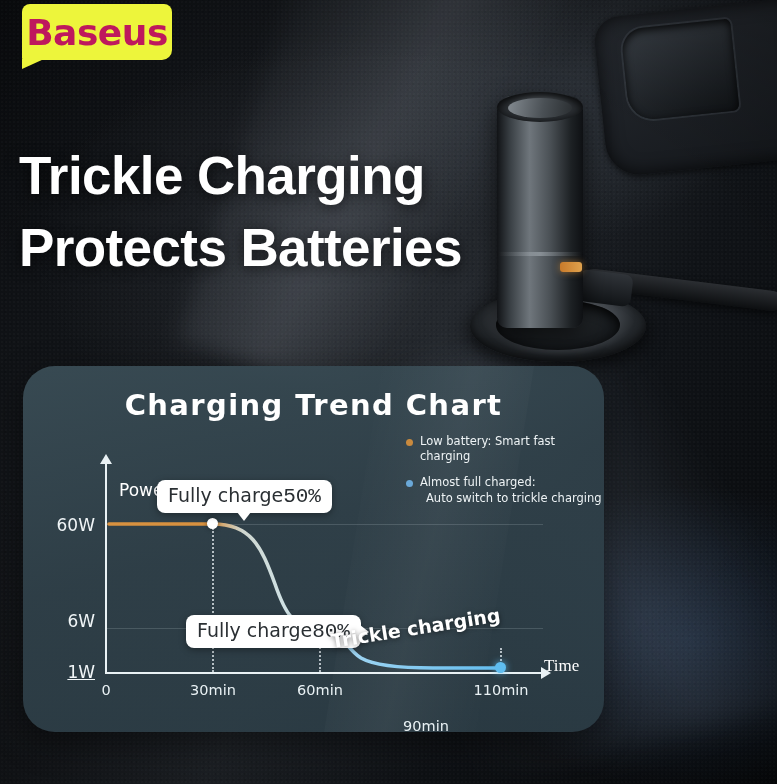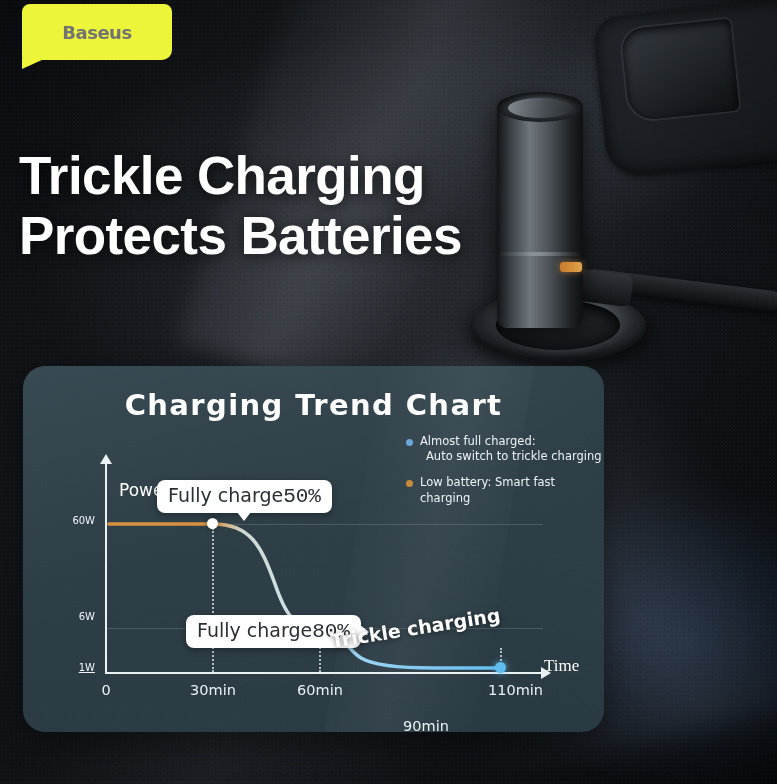--- a/index.html
+++ b/index.html
@@ -110,38 +110,38 @@
   .logo{
     position:absolute;left:22px;top:4px;width:150px;height:56px;
     background:#edf53b;border-radius:8px 8px 10px 2px;
     display:flex;align-items:center;justify-content:center;
   }
   .logo:after{
     content:"";position:absolute;left:0;bottom:-9px;width:22px;height:10px;
     background:#edf53b;clip-path:polygon(0 0,100% 0,0 100%);
   }
   .logo-text{
-    color:#737373;font-size:18px;font-weight:bold;letter-spacing:-.5px;
+    color:#be185d;font-size:36px;font-weight:bold;letter-spacing:-.5px;
     font-family:"DejaVu Sans", sans-serif;
   }
 
   
   .headline{
     position:absolute;left:19px;top:150px;width:520px;
     color:#ffffff;font-size:53px;line-height:.98;font-weight:bold;
     letter-spacing:-.6px;
     text-shadow:0 2px 14px rgba(0,0,0,.7);
   }
   .headline div{white-space:nowrap;}
-  .headline .l2{margin-top:8px;}
+  .headline .l2{margin-top:20px;}
 
   
   .card{
     position:absolute;left:23px;top:366px;width:581px;height:366px;
-    border-radius:22px;
+    border-radius:32px;
     background:linear-gradient(165deg, rgba(58,77,86,.94) 0%, rgba(48,65,74,.93) 45%, rgba(43,60,69,.92) 100%);
     box-shadow:0 10px 34px rgba(0,0,0,.45);
     overflow:hidden;
   }
   .card-gloss{
     position:absolute;left:330px;top:-40px;width:150px;height:460px;
     background:linear-gradient(95deg, rgba(255,255,255,0) 0%, rgba(255,255,255,.05) 50%, rgba(255,255,255,0) 100%);
     transform:rotate(9deg);
   }
   .card-title{
@@ -173,21 +173,21 @@
   }
   .axis-x{
     position:absolute;left:82px;top:306px;width:438px;height:2px;background:#e9f1f4;
   }
   .axis-x-arrow{
     position:absolute;left:518px;top:301px;width:0;height:0;
     border-top:6px solid transparent;border-bottom:6px solid transparent;border-left:10px solid #e9f1f4;
   }
   .gridline{position:absolute;left:84px;height:1px;background:rgba(225,238,243,.16);}
   .ytick{
-    position:absolute;color:#f0f5f7;font-size:10px;text-align:right;width:56px;
+    position:absolute;color:#f0f5f7;font-size:17px;text-align:right;width:56px;
     font-family:"DejaVu Sans", sans-serif;
   }
   .xtick{
     position:absolute;top:316px;color:#e9f1f4;font-size:14.5px;text-align:center;width:84px;
     font-family:"DejaVu Sans", sans-serif;
   }
   .axis-name{
     position:absolute;color:#ffffff;font-size:17px;
     font-family:"DejaVu Sans", sans-serif;
   }
@@ -260,30 +260,30 @@
     <div class="l2">Protects Batteries</div>
   </div>
 
   <div class="card">
     <div class="card-gloss"></div>
 
     <div class="card-title">Charging Trend Chart</div>
 
     <div class="legend">
       <div class="legend-row">
+        <span class="legend-dot" style="background:#c98a3e"></span>
+        <span class="legend-label">Low battery: Smart fast charging</span>
+      </div>
+      <div class="legend-row">
         <span class="legend-dot" style="background:#6aa8d8"></span>
         <span class="legend-label">
           <span>Almost full charged:</span>
           <span class="sub">Auto switch to trickle charging</span>
         </span>
       </div>
-      <div class="legend-row">
-        <span class="legend-dot" style="background:#c98a3e"></span>
-        <span class="legend-label">Low battery: Smart fast charging</span>
-      </div>
     </div>
 
     <div class="plot">
 
       <div class="gridline" style="top:158px;width:436px;"></div>
       <div class="gridline" style="top:262px;width:436px;"></div>
 
       <div class="axis-y"></div>
       <div class="axis-y-arrow"></div>
       <div class="axis-x"></div>
@@ -293,21 +293,21 @@
       <div class="axis-name" style="left:521px;top:290px;font-family:Liberation Serif, serif;">Time</div>
 
       <div class="ytick" style="left:16px;top:149px;">60W</div>
       <div class="ytick" style="left:16px;top:245px;">6W</div>
       <div class="ytick" style="left:16px;top:296px;text-decoration:underline;">1W</div>
 
       <div class="xtick" style="left:41px;">0</div>
       <div class="xtick" style="left:148px;">30min</div>
       <div class="xtick" style="left:255px;">60min</div>
       <div class="xtick" style="left:361px;margin-top:36px;">90min</div>
-      <div class="xtick" style="left:436px;text-align:right;">110min</div>
+      <div class="xtick" style="left:436px;">110min</div>
 
       <svg width="581" height="366" style="position:absolute;left:0;top:0;">
         <defs>
           <linearGradient id="curveGrad" x1="0" y1="0" x2="1" y2="0">
             <stop offset="0.00" stop-color="#d8913f"></stop>
             <stop offset="0.26" stop-color="#d8913f"></stop>
             <stop offset="0.34" stop-color="#cfd6cf"></stop>
             <stop offset="0.48" stop-color="#cfe4ea"></stop>
             <stop offset="0.62" stop-color="#9ed4f2"></stop>
             <stop offset="1.00" stop-color="#62bdef"></stop>

